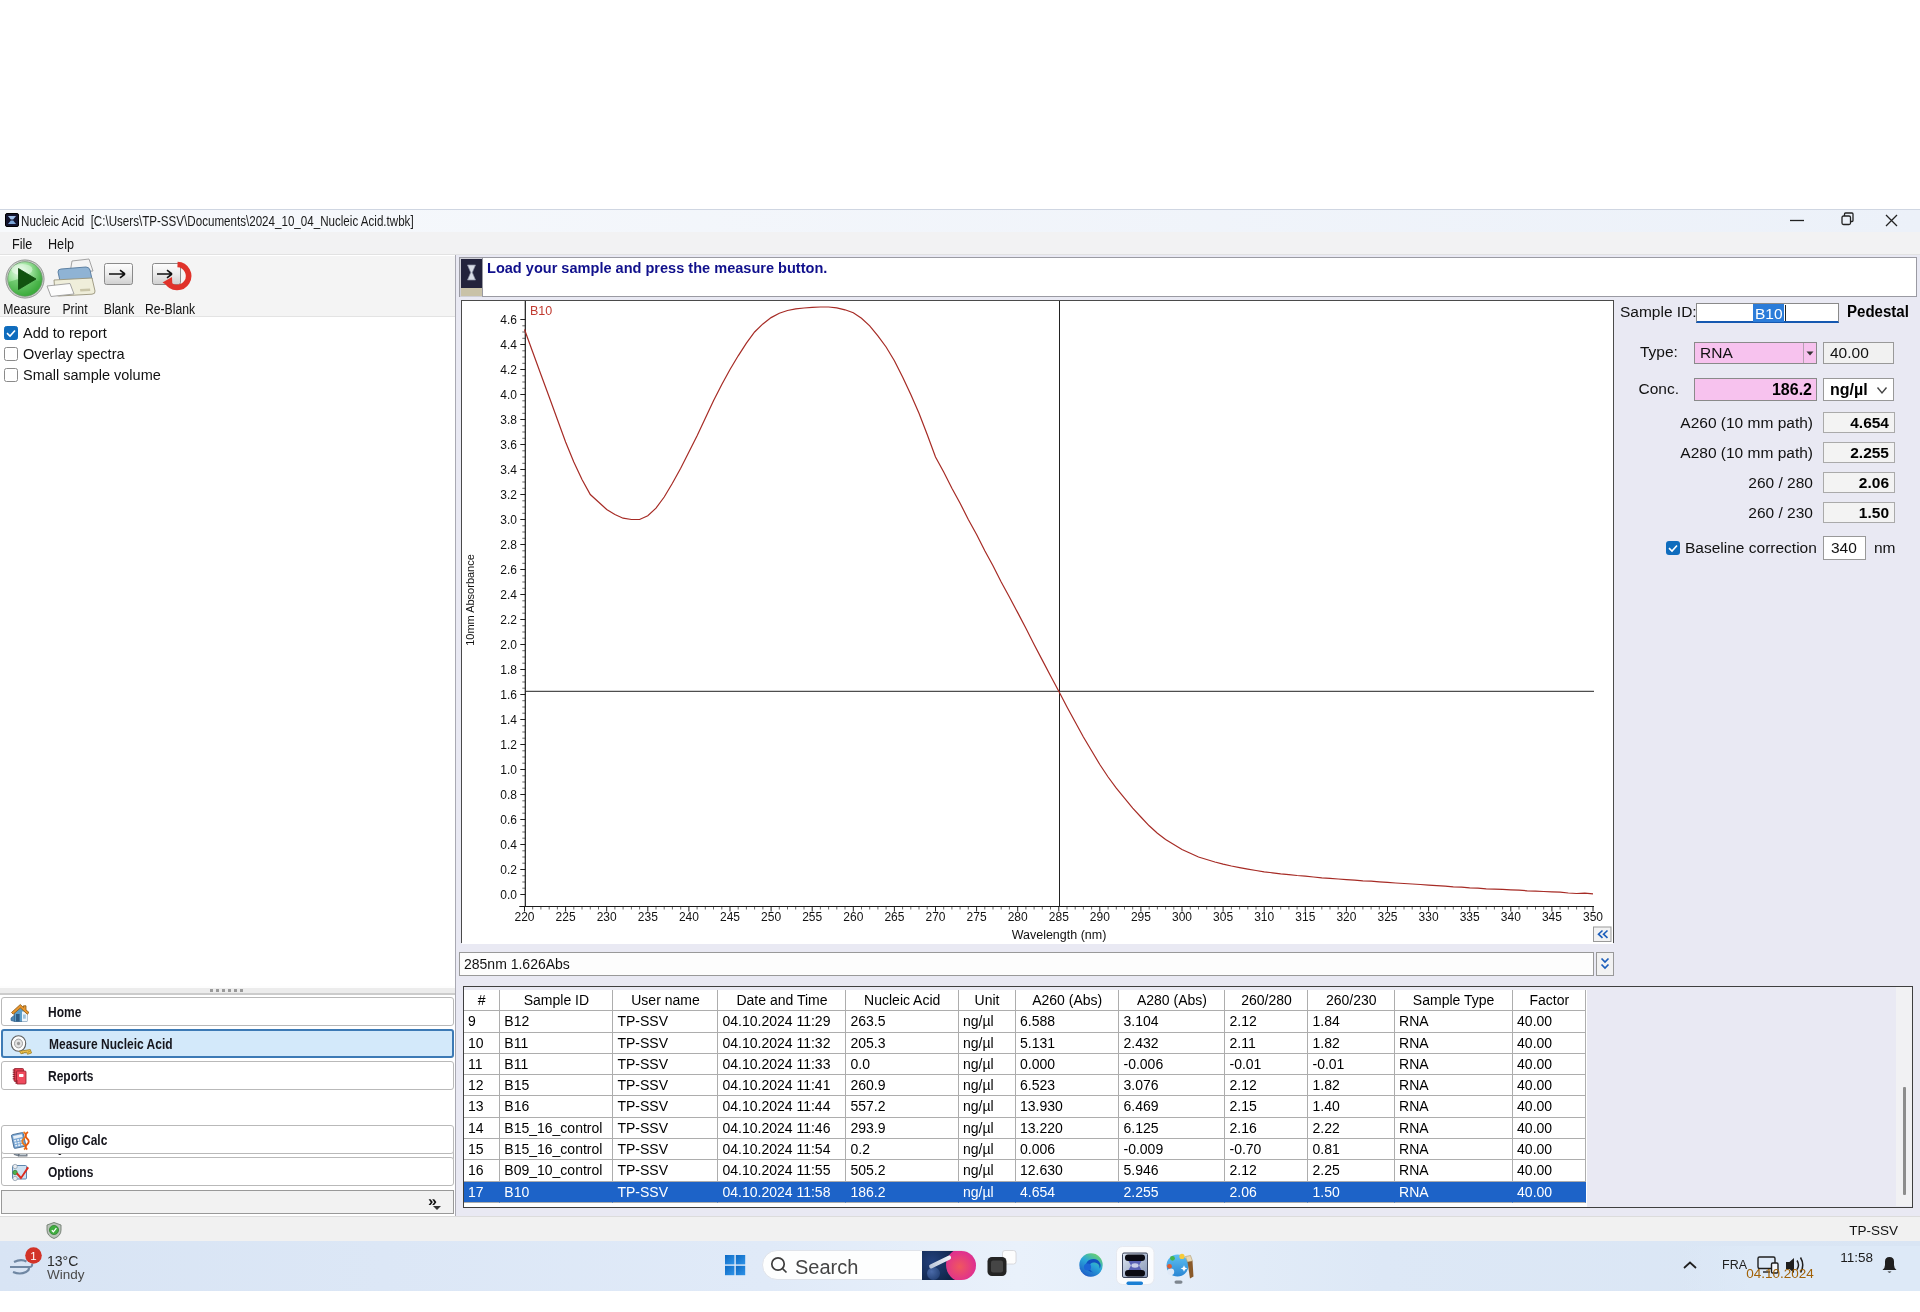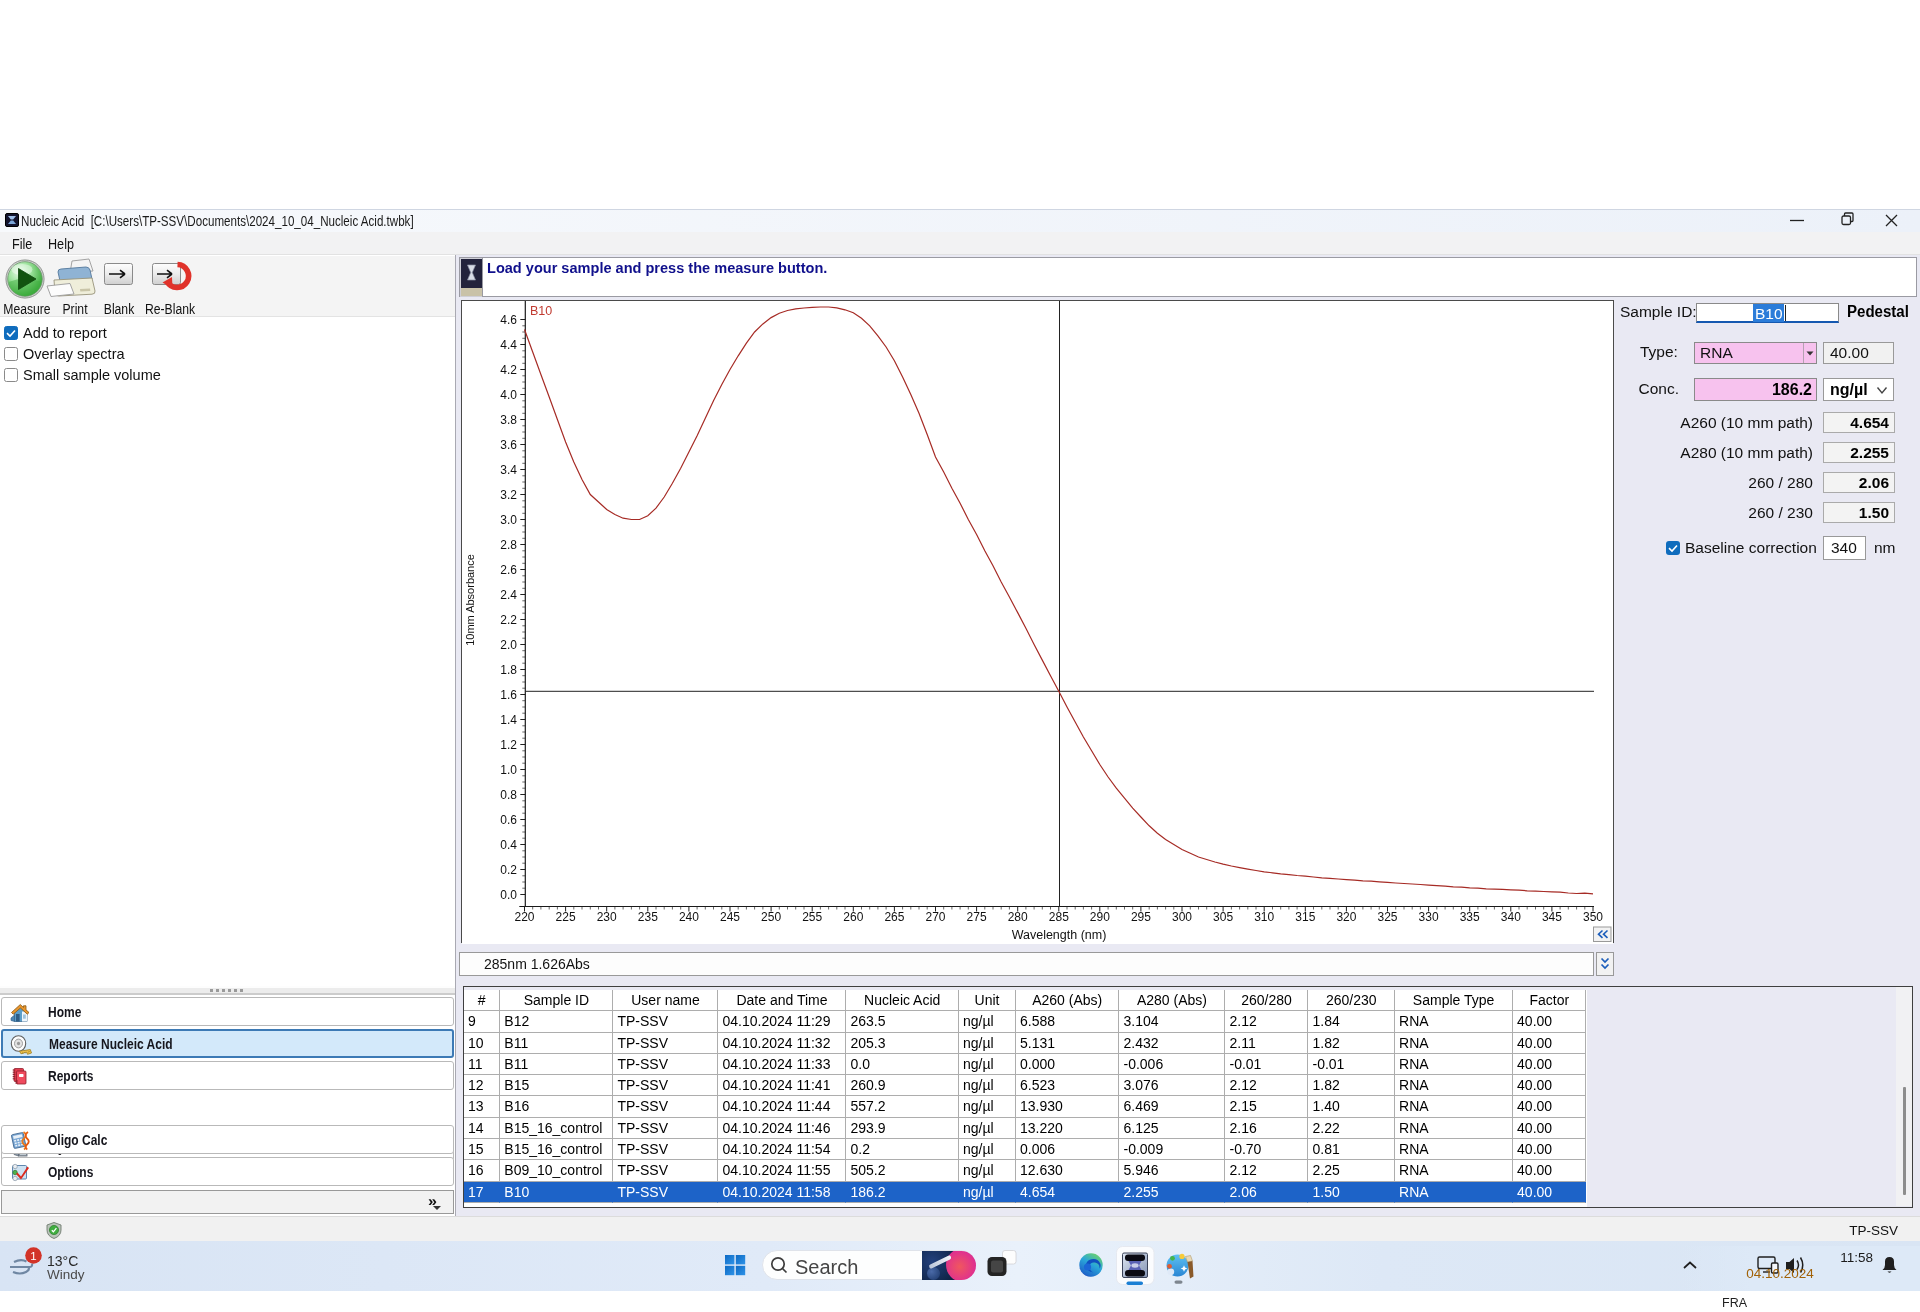--- a/index.html
+++ b/index.html
@@ -16,21 +16,21 @@
 .cb { position:absolute; left:4px; width:14px; height:14px; border:1px solid #8a8a8a;
   border-radius:2.5px; background:#fff; }
 .cbon { background:#0f6cbd; border-color:#0f6cbd; }
 .cblabel { position:absolute; left:23px; font-size:14.5px; color:#111; }
 #appbg { left:456px; top:255px; width:1464px; height:961px; background:#e9e9f3; }
 #msgbar { left:459px; top:257px; width:1458px; height:40px; background:#fff;
   border:1px solid #9a9aa2; }
 #chartbox { left:461px; top:300px; width:1153px; height:643px; border:1px solid #4a4a4a;
   background:#fff; }
 #statusline { left:459px; top:952px; width:1135px; height:24px; background:#fdfdfd;
-  border:1px solid #999; font-size:14px; color:#111; line-height:22px; padding-left:24px; }
+  border:1px solid #999; font-size:14px; color:#111; line-height:22px; padding-left:4px; }
 #tablebox { left:463px; top:986px; width:1450px; height:222px; background:#e9e9f3;
   border:1px solid #3f3f3f; }
 #grid { position:absolute; left:0px; top:2px; display:grid; grid-auto-rows:21.3px;
   background:#fff; font-size:14px; color:#000; }
 #grid .th { text-align:center; line-height:21.3px; border-right:1px solid #adadad;
   border-bottom:1px solid #adadad; overflow:hidden; }
 #grid .td { line-height:21.3px; padding-left:4px; border-right:1px solid #adadad;
   border-bottom:1px solid #adadad; overflow:hidden; }
 #grid .selrow { background:#1d63c8; color:#fff; border-right-color:#1d63c8; }
 .navitem { position:absolute; left:1px; width:453px; height:29px; background:#fff;
@@ -575,14 +575,14 @@
 </svg>
 <div class="abs" style="left:795px;top:1256px;font-size:20px;color:#454545">Search</div>
 <div class="abs" style="left:922px;top:1250.5px;width:54px;height:29px;border-radius:0 14.5px 14.5px 0;overflow:hidden">
   <div style="position:absolute;left:-8px;top:-8px;width:46px;height:46px;border-radius:50%;background:radial-gradient(circle at 40% 40%,#23407c,#0d2140 70%)"></div>
   <div style="position:absolute;left:24px;top:-3px;width:34px;height:34px;border-radius:50%;background:radial-gradient(circle at 40% 55%,#f0575e,#e0318e 55%,#9c1f96)"></div>
   <div style="position:absolute;left:5px;top:16px;width:13px;height:13px;border-radius:50%;background:radial-gradient(circle at 35% 35%,#4a6aa8,#1a3668)"></div>
   <div style="position:absolute;left:6px;top:9px;width:24px;height:3.5px;background:linear-gradient(90deg,#b9c4d8,#f5f7fb);border-radius:2px;transform:rotate(-26deg)"></div>
 </div>
 <div class="abs" style="left:47px;top:1253px;font-size:14px;color:#2a2a2a">13°C</div>
 <div class="abs" style="left:47px;top:1266.5px;font-size:13.5px;color:#4a4a4a">Windy</div>
-<div class="abs" style="left:1722px;top:1296px;font-size:12.5px;color:#1f1f1f">FRA</div>
+<div class="abs" style="left:1722px;top:1258px;font-size:12.5px;color:#1f1f1f">FRA</div>
 <div class="abs" style="left:1815px;top:1250px;width:58px;text-align:right;font-size:13.5px;color:#1b1b1b">11:58</div>
 <div class="abs" style="left:1741px;top:1265.5px;width:78px;text-align:center;font-size:13.5px;color:#a16207">04.10.2024</div>
 </path></body></html>

